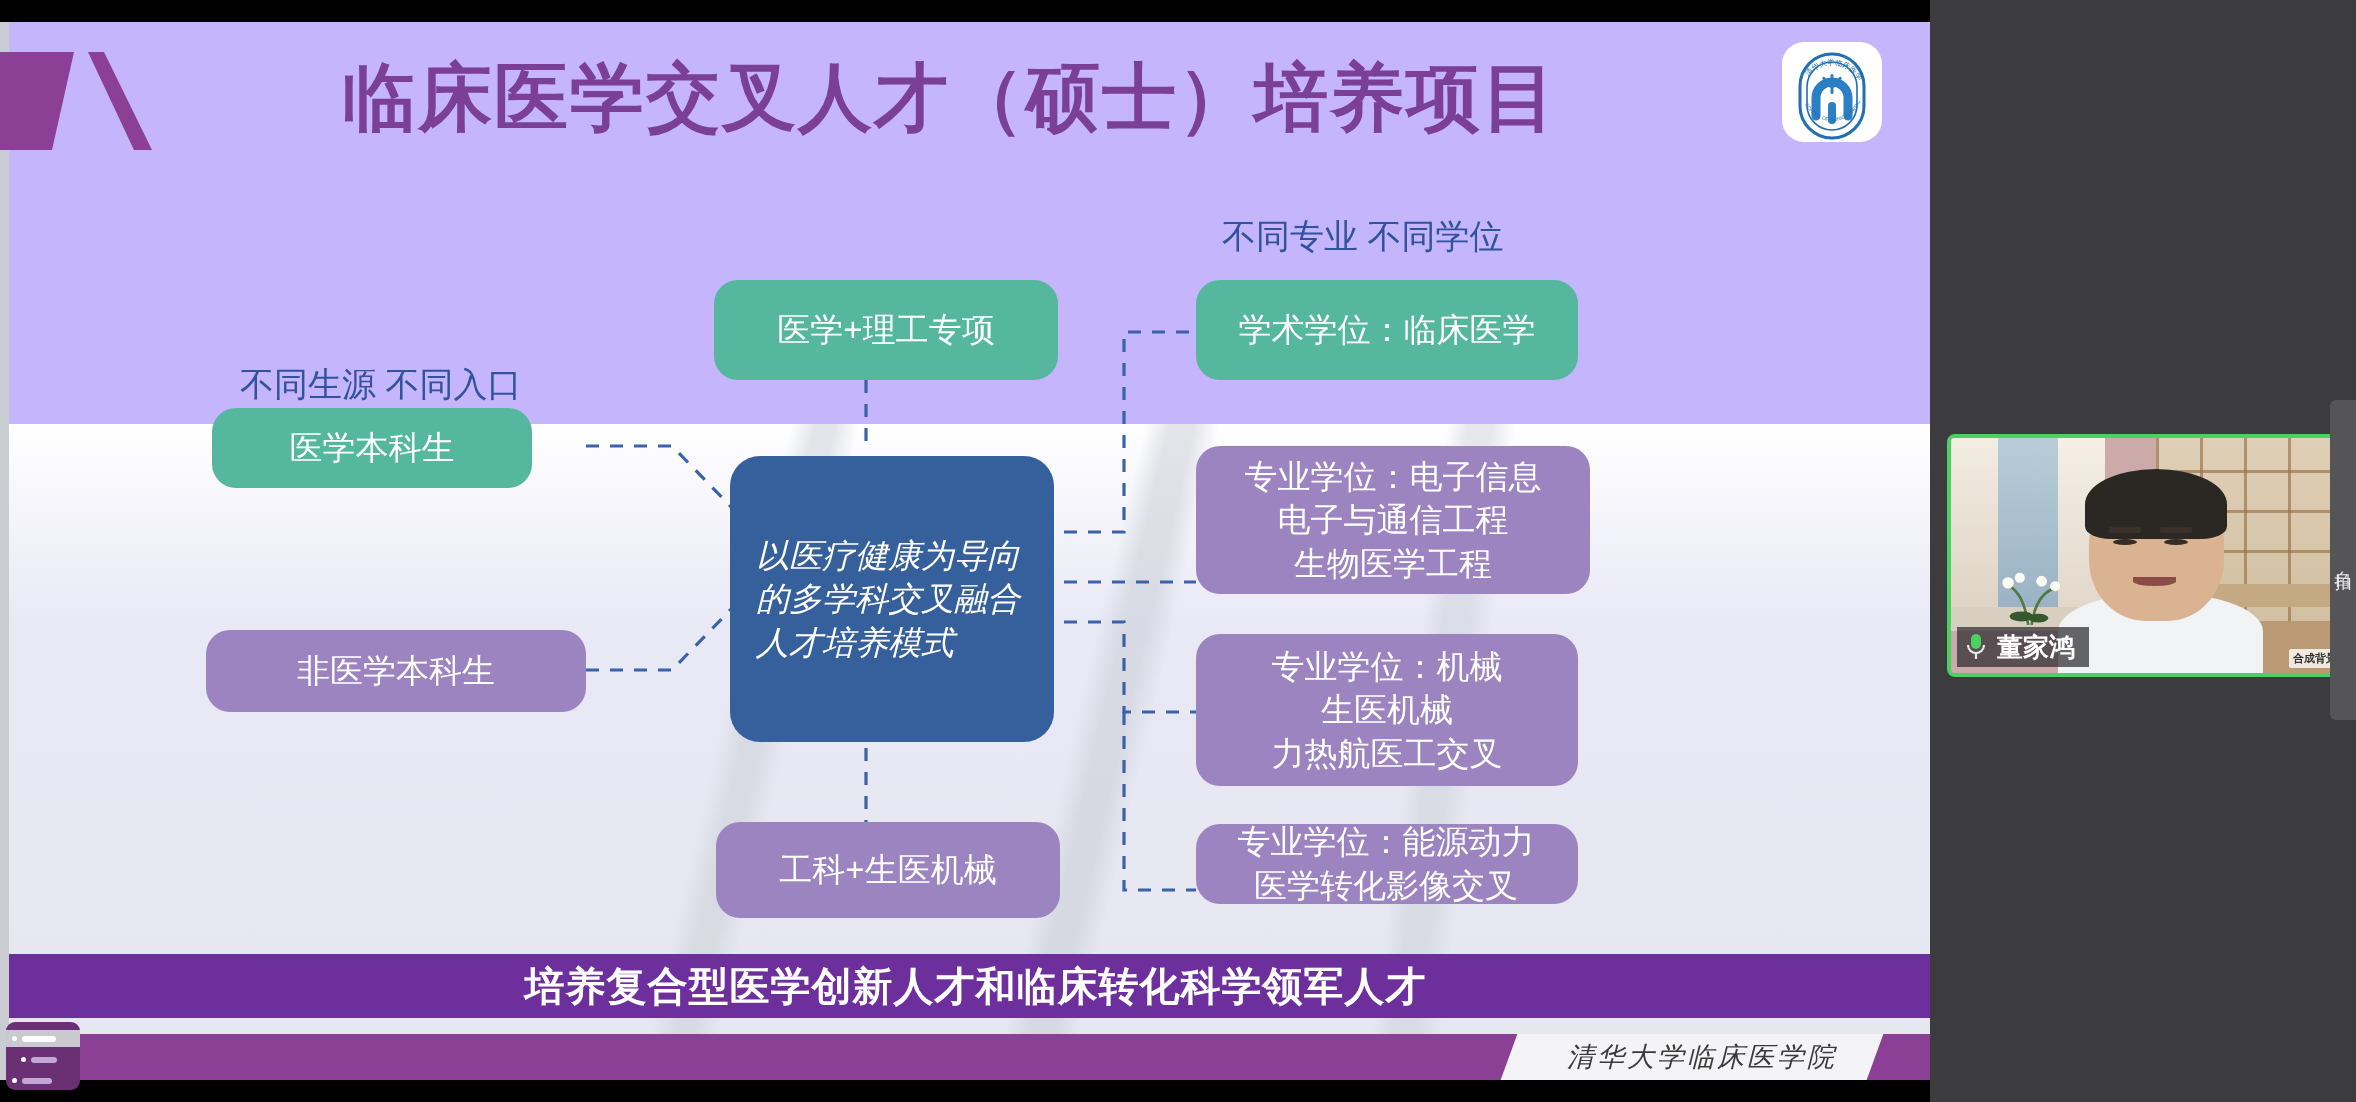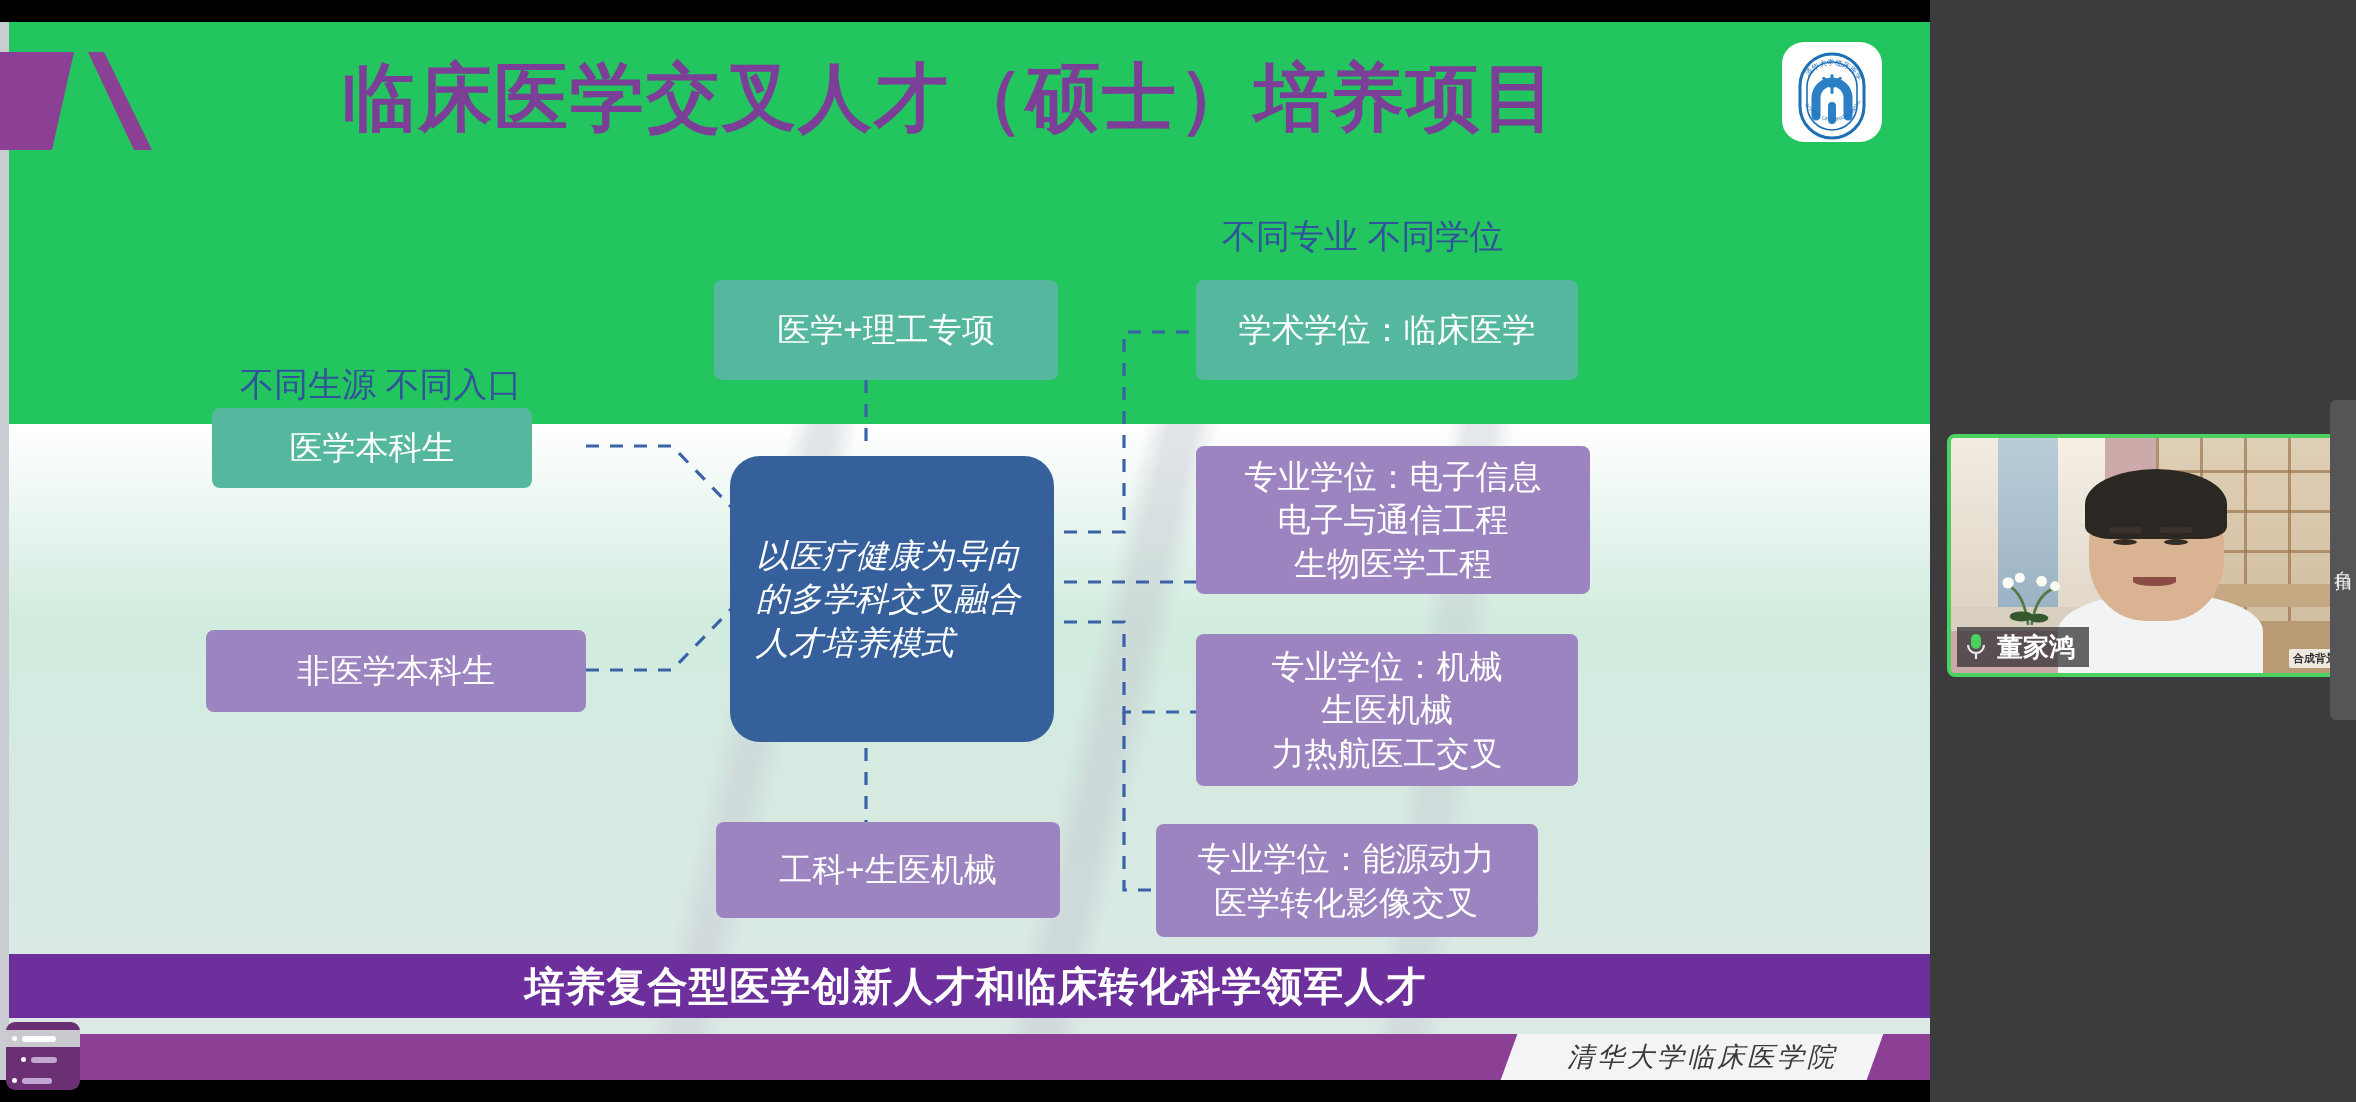--- a/index.html
+++ b/index.html
@@ -18,21 +18,21 @@
     background:#3c3c3f;
   }
 
   
   .share-region {
     position:absolute; left:0; top:0; width:1930px; height:1102px;
     background:#000;
   }
   .slide {
     position:absolute; left:0; top:22px; width:1930px; height:1058px;
-    background:#22c55e;
+    background:#c4b5fd;
     overflow:hidden;
   }
   
   .slide-wash {
     position:absolute; left:0; bottom:0; width:100%; height:62%;
     background:
       linear-gradient(103deg, rgba(212,216,221,0) 38%, rgba(203,208,214,.55) 39.2%, rgba(203,208,214,.55) 40.1%, rgba(212,216,221,0) 41.3%),
       linear-gradient(103deg, rgba(212,216,221,0) 55%, rgba(198,203,210,.5) 56.2%, rgba(198,203,210,.5) 57.4%, rgba(212,216,221,0) 58.6%),
       linear-gradient(97deg, rgba(212,216,221,0) 72%, rgba(200,205,212,.45) 73%, rgba(200,205,212,.45) 74.2%, rgba(212,216,221,0) 75.4%),
       linear-gradient(180deg, rgba(255,255,255,1) 0%, rgba(240,242,245,.85) 30%, rgba(231,234,238,.95) 100%);
@@ -57,21 +57,21 @@
     line-height:112px;
     white-space:nowrap;
   }
   .school-logo {
     position:absolute; left:1780px; top:18px; width:104px; height:104px;
   }
 
   
   .node {
     position:absolute;
-    border-radius:8px;
+    border-radius:24px;
     display:flex; align-items:center; justify-content:center;
     color:#ffffff;
     text-align:center;
     line-height:1.32;
     font-size:33px;
     padding:6px 10px;
     z-index:3;
   }
   .node.teal   { background:#55b79e; }
   .node.purple { background:#9b84bf; }
@@ -293,21 +293,21 @@
 
       <div class="node blue" style="left:730px; top:434px; width:324px; height:286px; white-space:pre-line; padding:0 26px; text-align:left; justify-content:flex-start;">以医疗健康为导向的多学科交叉融合人才培养模式</div>
 
       <div class="node teal" style="left:1196px; top:258px; width:382px; height:100px;">学术学位：临床医学</div>
       <div class="node purple" style="left:1196px; top:424px; width:394px; height:148px; white-space:pre-line;">专业学位：电子信息
 电子与通信工程
 生物医学工程</div>
       <div class="node purple" style="left:1196px; top:612px; width:382px; height:152px; white-space:pre-line;">专业学位：机械
 生医机械
 力热航医工交叉</div>
-      <div class="node purple" style="left:1156px; top:802px; width:382px; height:113px; white-space:pre-line;padding-left:8px;">专业学位：能源动力
+      <div class="node purple" style="left:1196px; top:802px; width:382px; height:80px; white-space:pre-line;padding-left:8px;">专业学位：能源动力
 医学转化影像交叉</div>
 
       <div class="banner">培养复合型医学创新人才和临床转化科学领军人才</div>
 
       <div class="footbar">
         <div class="footbar-white"></div>
         <div class="footbar-right-cap"></div>
         <div class="footbar-label">清华大学临床医学院</div>
       </div>
 

